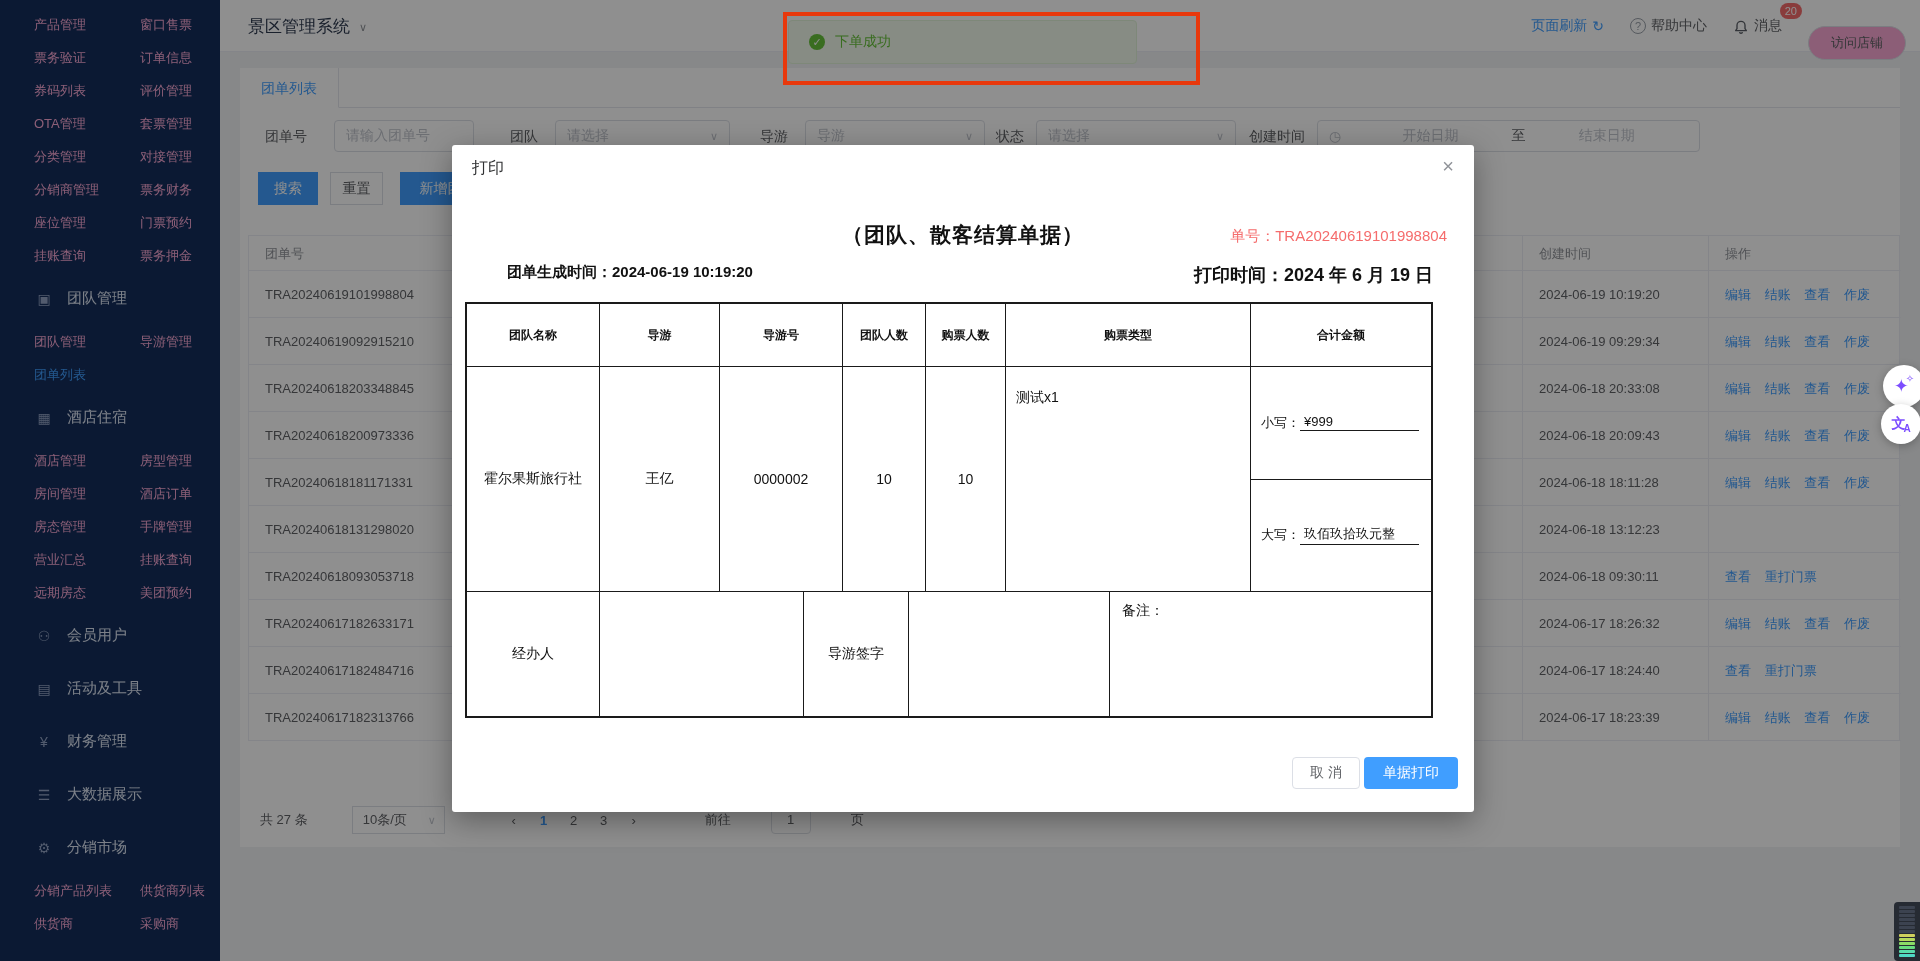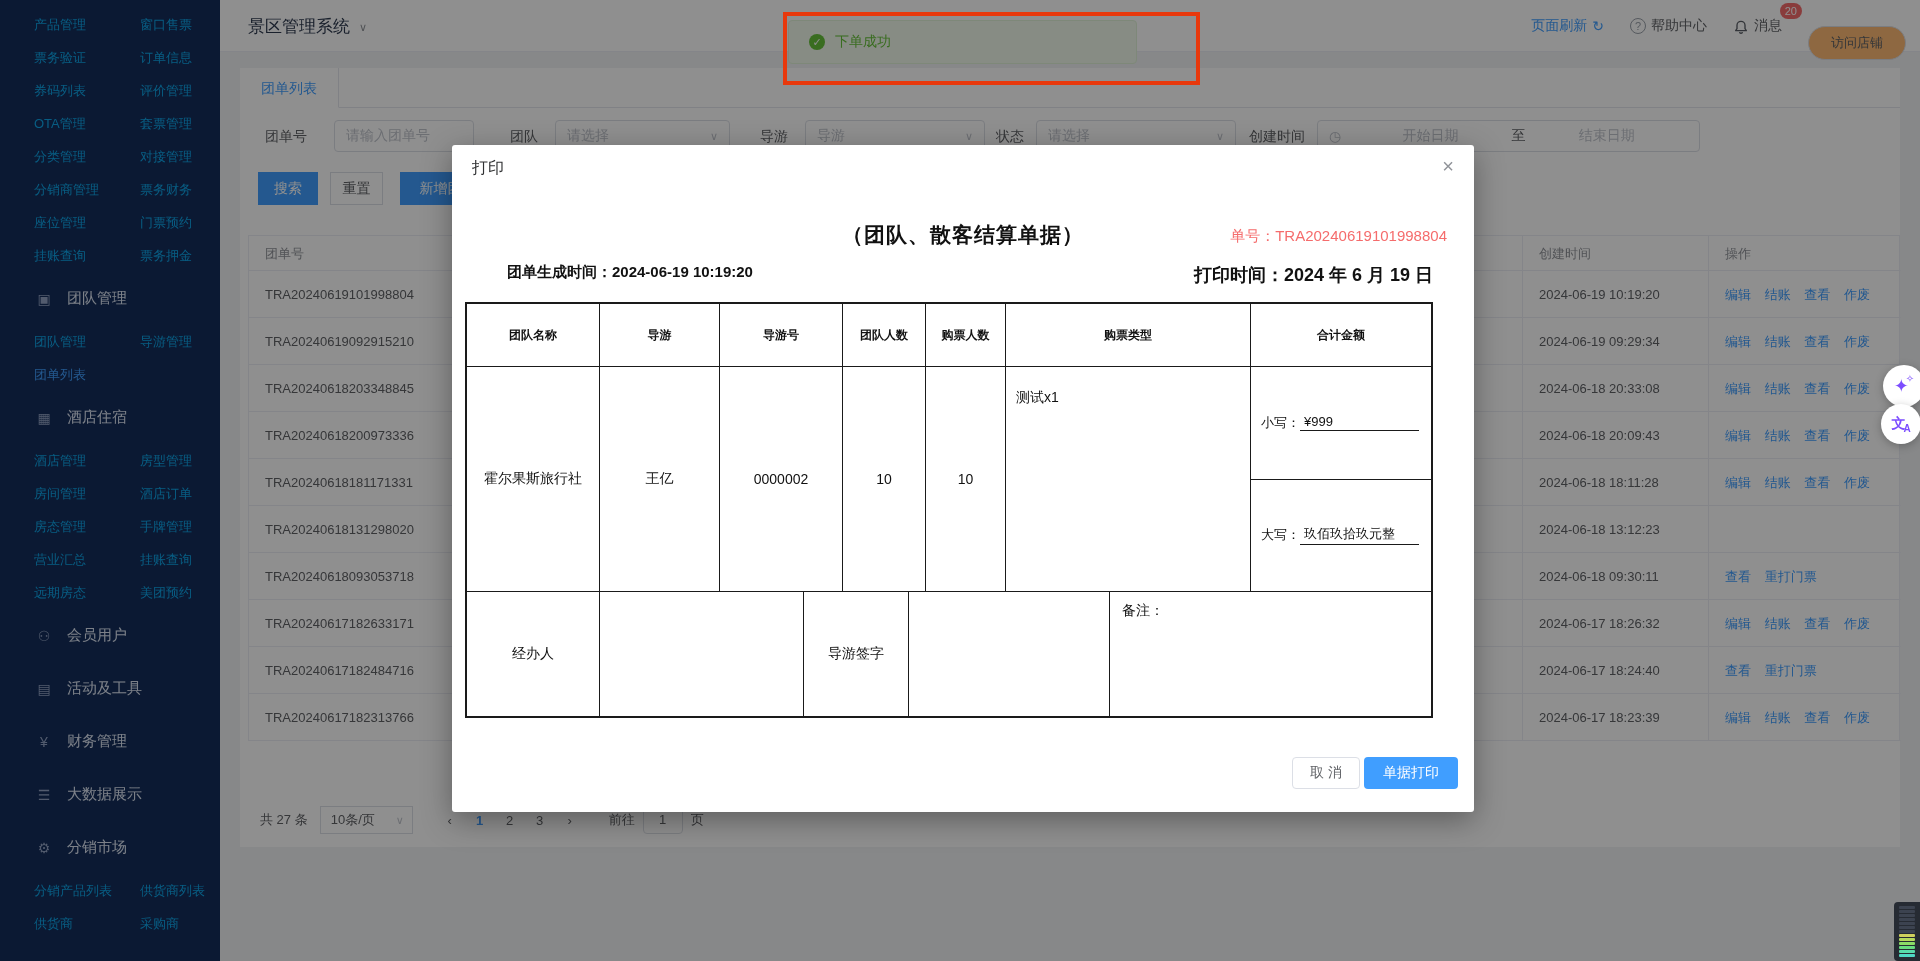--- a/index.html
+++ b/index.html
@@ -4,21 +4,21 @@
 <style>
   * { margin:0; padding:0; box-sizing:border-box; }
   html,body { width:1920px; height:961px; overflow:hidden; background:#f0f2f5;
     font-family:"Liberation Sans", sans-serif; }
 
   
   .sidebar { position:absolute; left:0; top:0; width:220px; height:961px;
     background:#152e5b; z-index:1; overflow:hidden; }
   .side-pad { padding-top:8px; }
   .side-items { display:grid; grid-template-columns:106px auto; padding-left:34px; }
-  .side-item { height:33px; line-height:33px; font-size:13px; color:#0ea5e9;
+  .side-item { height:33px; line-height:33px; font-size:13px; color:#f9a8d4;
     white-space:nowrap; cursor:pointer; }
   .side-item[data-active="1"] { color:#409eff; }
   .group-header { height:53px; display:flex; align-items:center; gap:13px;
     padding-left:34px; color:#dde5f3; font-size:15px; cursor:pointer; }
   .g-icon { width:20px; text-align:center; font-size:14px; color:#93a3c4; }
 
   
   .main { position:absolute; left:220px; top:0; right:0; bottom:0; background:#f0f2f5; z-index:1; }
   .topbar { position:absolute; left:0; right:0; top:0; height:52px; background:#fff;
     border-bottom:1px solid #ebeef5; }
@@ -29,21 +29,21 @@
     align-items:center; gap:26px; }
   .top-link { display:flex; align-items:center; gap:5px; font-size:14px;
     color:#606266; cursor:pointer; }
   .top-link.blue { color:#409eff; }
   .q-circle { width:16px; height:16px; border:1px solid #9aa0a9; border-radius:50%;
     font-size:11px; color:#9aa0a9; display:inline-flex; align-items:center; justify-content:center; }
   .msg-wrap { position:relative; }
   .badge { position:absolute; top:-14px; right:-20px; background:#f56c6c; color:#fff;
     font-size:11px; line-height:16px; padding:0 5px; border-radius:9px; }
   .shop-btn { height:34px; padding:0 22px; border:1px solid #dcdfe6; border-radius:17px;
-    background:#fdba74; font-size:13px; color:#606266; display:flex; align-items:center; cursor:pointer;margin-top:33px; }
+    background:#f9a8d4; font-size:13px; color:#606266; display:flex; align-items:center; cursor:pointer;margin-top:33px; }
 
   .card { position:absolute; left:20px; top:68px; width:1660px; height:779px; background:#fff; }
   .tabbar { height:40px; border-bottom:1px solid #e4e7ed; }
   .tab { display:inline-block; height:40px; line-height:40px; padding:0 21px;
     font-size:14px; color:#409eff; background:#fff; border-right:1px solid #e4e7ed;
     border-bottom:1px solid #fff; margin-bottom:-1px; cursor:pointer; }
 
   .flabel { position:absolute; top:52px; height:32px; line-height:32px; font-size:14px; color:#606266; }
   .finp { position:absolute; top:52px; height:32px; border:1px solid #dcdfe6; border-radius:4px;
     background:#fff; display:flex; align-items:center; padding:0 11px; font-size:14px; cursor:text; }
@@ -62,21 +62,21 @@
     border:1px solid #ebeef5; border-bottom:none; font-size:13px; }
   .t-head, .t-row { display:grid; grid-template-columns:322px 952px 186px 192px; }
   .t-head > div { height:35px; line-height:35px; color:#909399; font-weight:500; }
   .t-row > div { height:47px; line-height:47px; color:#606266; }
   .t-head > div, .t-row > div { padding-left:16px; border-right:1px solid #ebeef5;
     border-bottom:1px solid #ebeef5; overflow:hidden; white-space:nowrap; }
   .t-head > div:last-child, .t-row > div:last-child { border-right:none; }
   .op-link { color:#409eff; margin-right:10px; text-decoration:none; cursor:pointer; }
 
   .pager { position:absolute; left:20px; top:738px; height:28px; display:flex;
-    align-items:center; font-size:13px; color:#606266; }
+    align-items:center; font-size:13px; color:#606266;gap:32px; }
   .pg-total { margin-right:12px; }
   .pg-size { width:93px; height:28px; border:1px solid #dcdfe6; border-radius:0;
     display:flex; align-items:center; padding:0 8px 0 10px; cursor:pointer; }
   .pg-nav { display:flex; align-items:center; margin-left:22px; }
   .pg-btn { min-width:30px; text-align:center; cursor:pointer; color:#606266; }
   .pg-num { min-width:30px; text-align:center; cursor:pointer; color:#606266; }
   .pg-num[data-active="1"] { color:#409eff; font-weight:700; }
   .pg-goto { margin-left:24px; }
   .pg-input { width:40px; height:28px; border:1px solid #dcdfe6; border-radius:4px;
     margin-left:8px; text-align:center; line-height:26px; }

